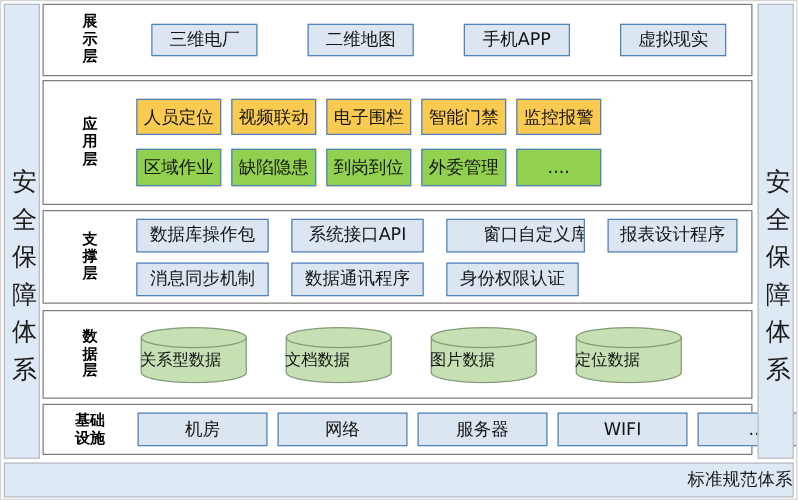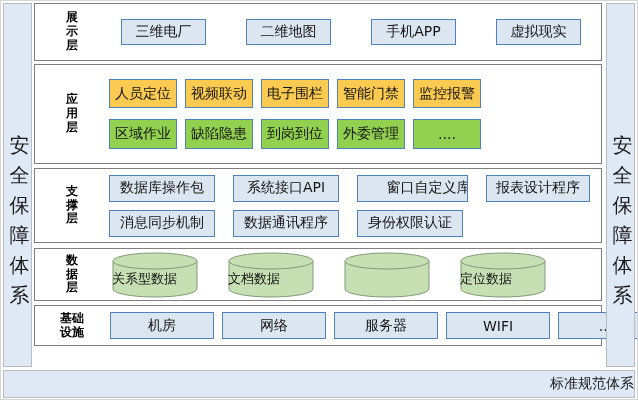--- a/index.html
+++ b/index.html
@@ -38,21 +38,21 @@
   }
   
   .layers{position:absolute; left:33px; top:2px; width:568px;}
   .panel{
     display:flex; background:#fff; border:1px solid var(--panel-border);
     width:100%;
   }
   .layer-presentation{height:58px; margin-bottom:3px;}
   .layer-application {height:100px; margin-bottom:4px;}
   .layer-support     {height:75px; margin-bottom:5px;}
-  .layer-data        {height:53px; margin-bottom:4px;}
+  .layer-data        {height:71px; margin-bottom:4px;}
   .layer-infrastructure{height:41px;}
   .layer-label{
     width:74px; flex:none; display:flex; align-items:center; justify-content:center;
     font-weight:bold; font-size:12px; color:#000;
   }
   .lab-inner-v{width:1.15em; word-break:break-all; line-height:1.15; text-align:center;}
   .lab-inner-2{width:2.45em; word-break:break-all; line-height:1.1; text-align:center;}
   .rows{
     flex:1; display:flex; flex-direction:column; justify-content:center;
     padding-right:8px;
@@ -168,20 +168,21 @@
                 <path d="M1 9 V37 a42 8 0 0 0 84 0 V9"></path>
                 <ellipse cx="43" cy="9" rx="42" ry="8"></ellipse>
               </svg>
               <span class="cyl-label">文档数据</span>
             </div>
             <div class="cyl">
               <svg viewBox="0 0 86 46" width="86" height="46">
                 <path d="M1 9 V37 a42 8 0 0 0 84 0 V9"></path>
                 <ellipse cx="43" cy="9" rx="42" ry="8"></ellipse>
               </svg>
+              <span class="cyl-label">图片数据</span>
             </div>
             <div class="cyl">
               <svg viewBox="0 0 86 46" width="86" height="46">
                 <path d="M1 9 V37 a42 8 0 0 0 84 0 V9"></path>
                 <ellipse cx="43" cy="9" rx="42" ry="8"></ellipse>
               </svg>
               <span class="cyl-label">定位数据</span>
             </div>
           </div>
         </div>

